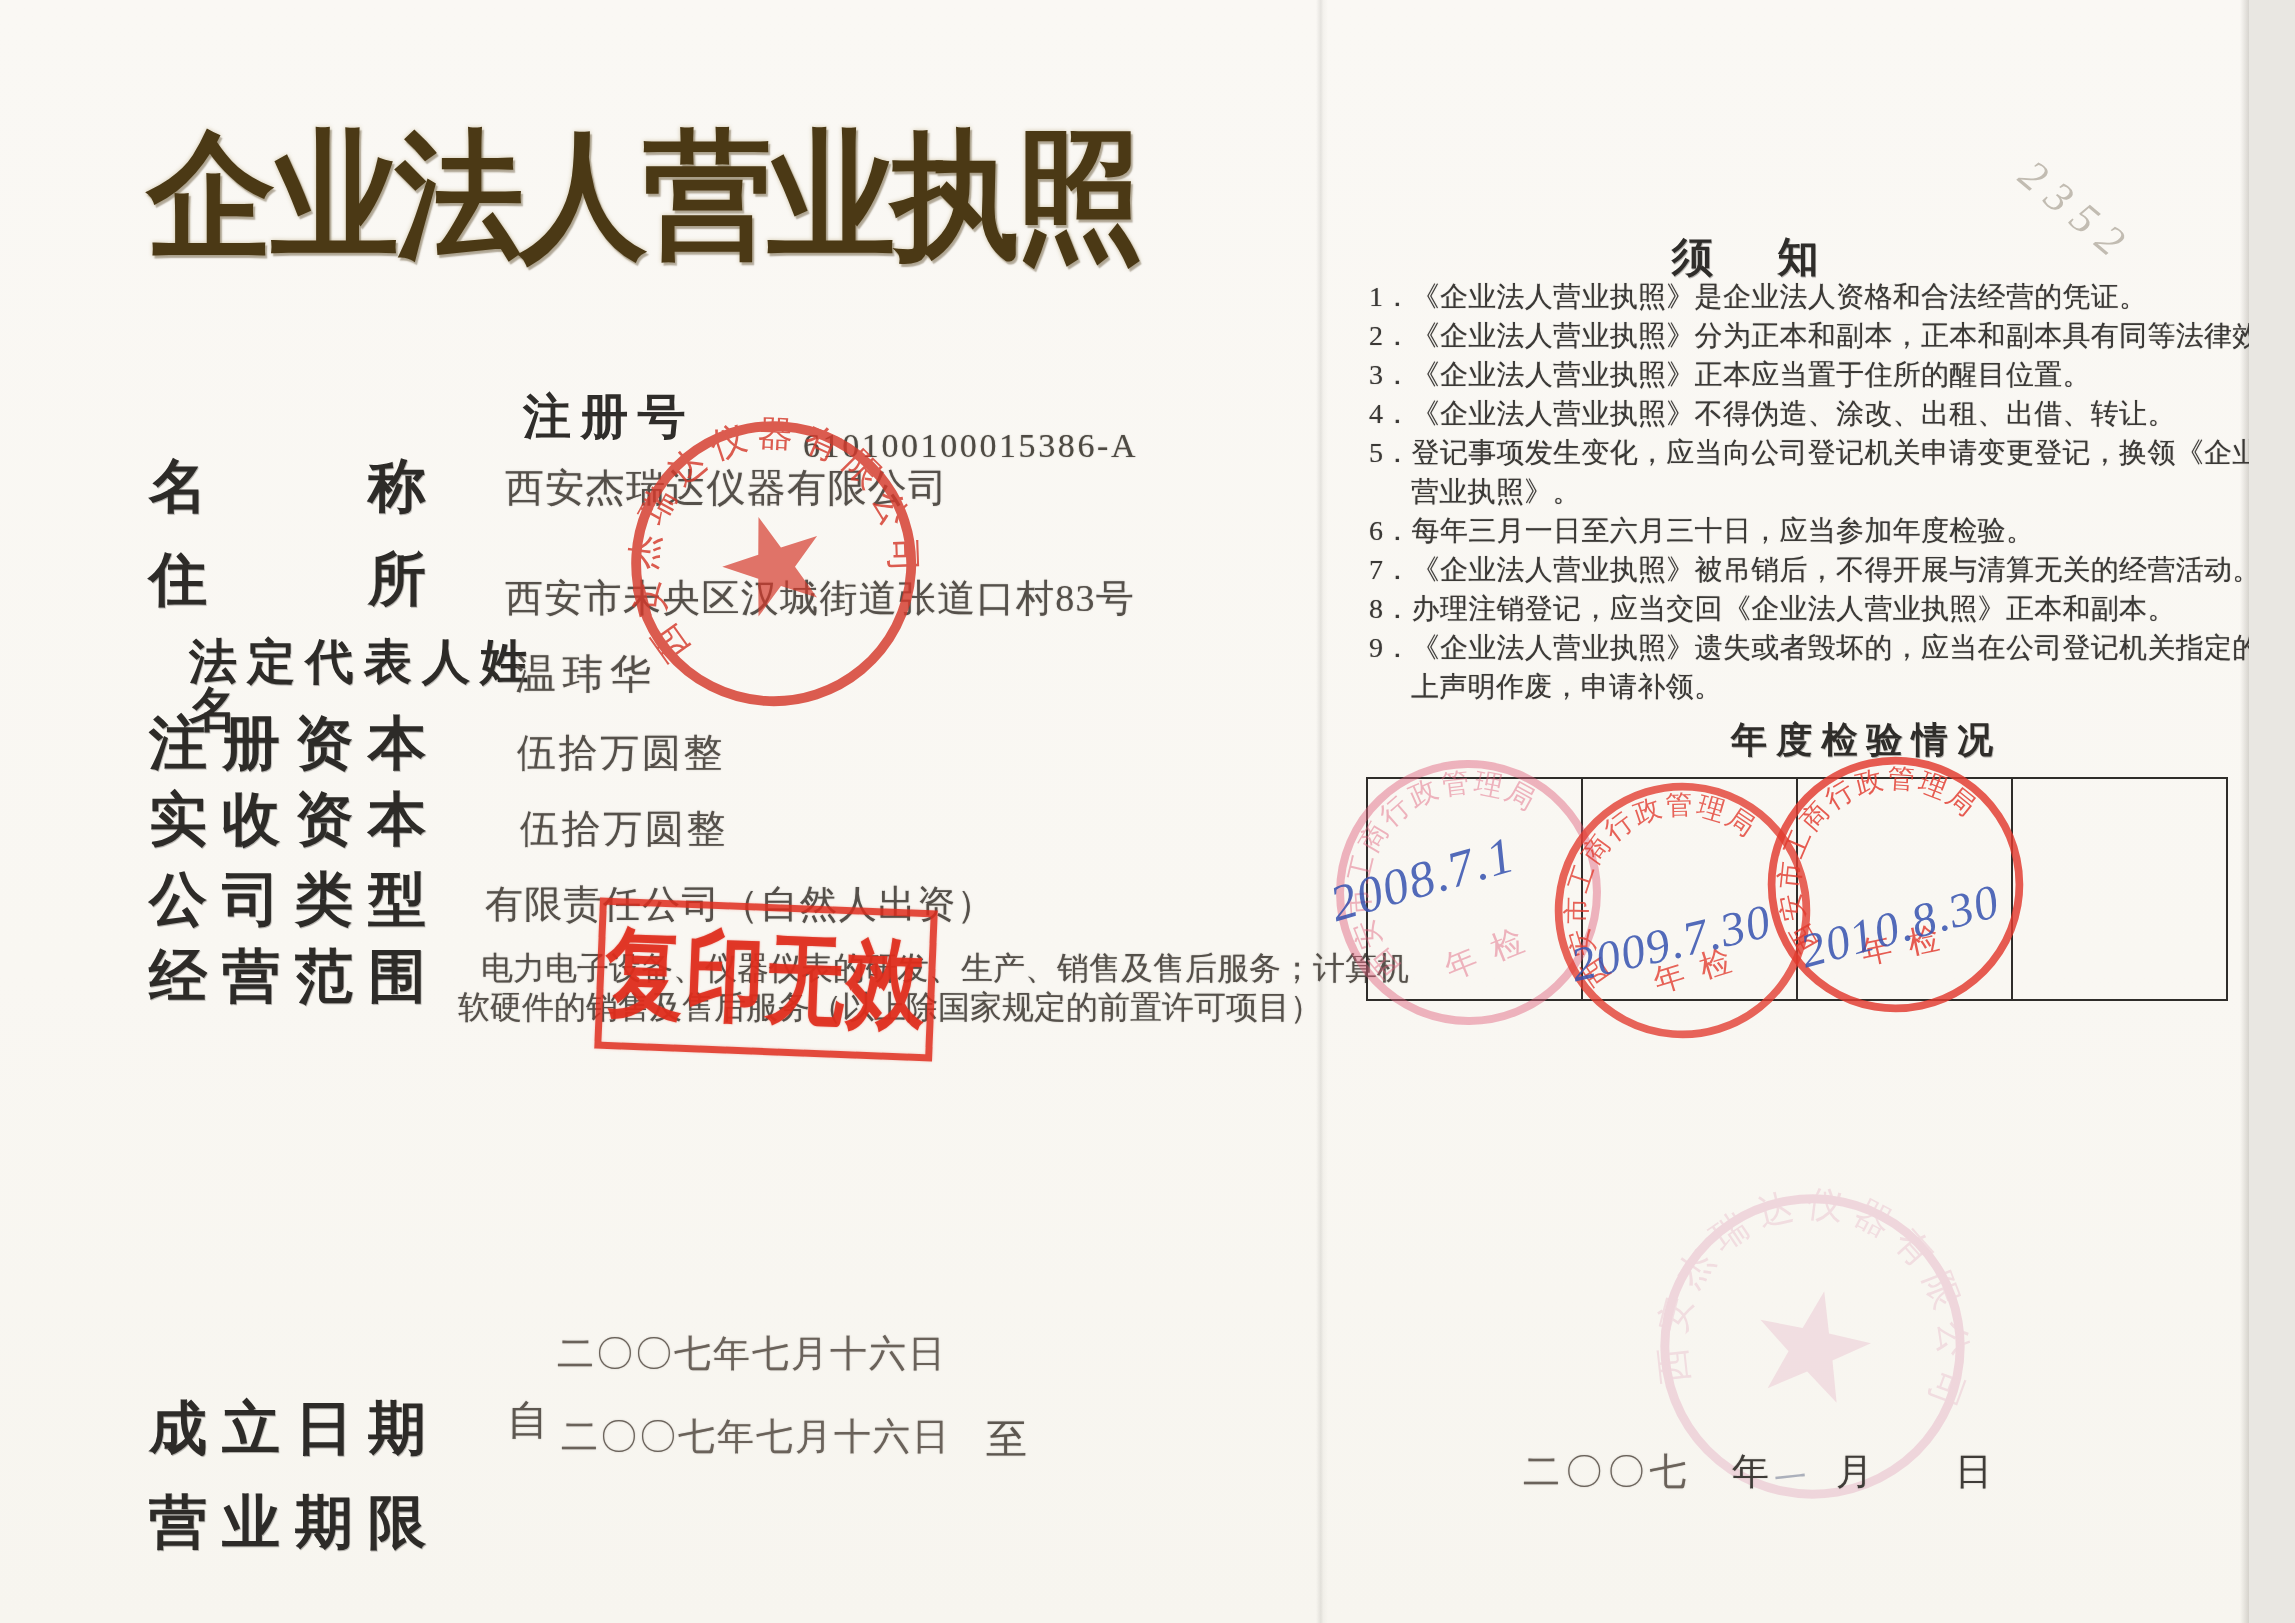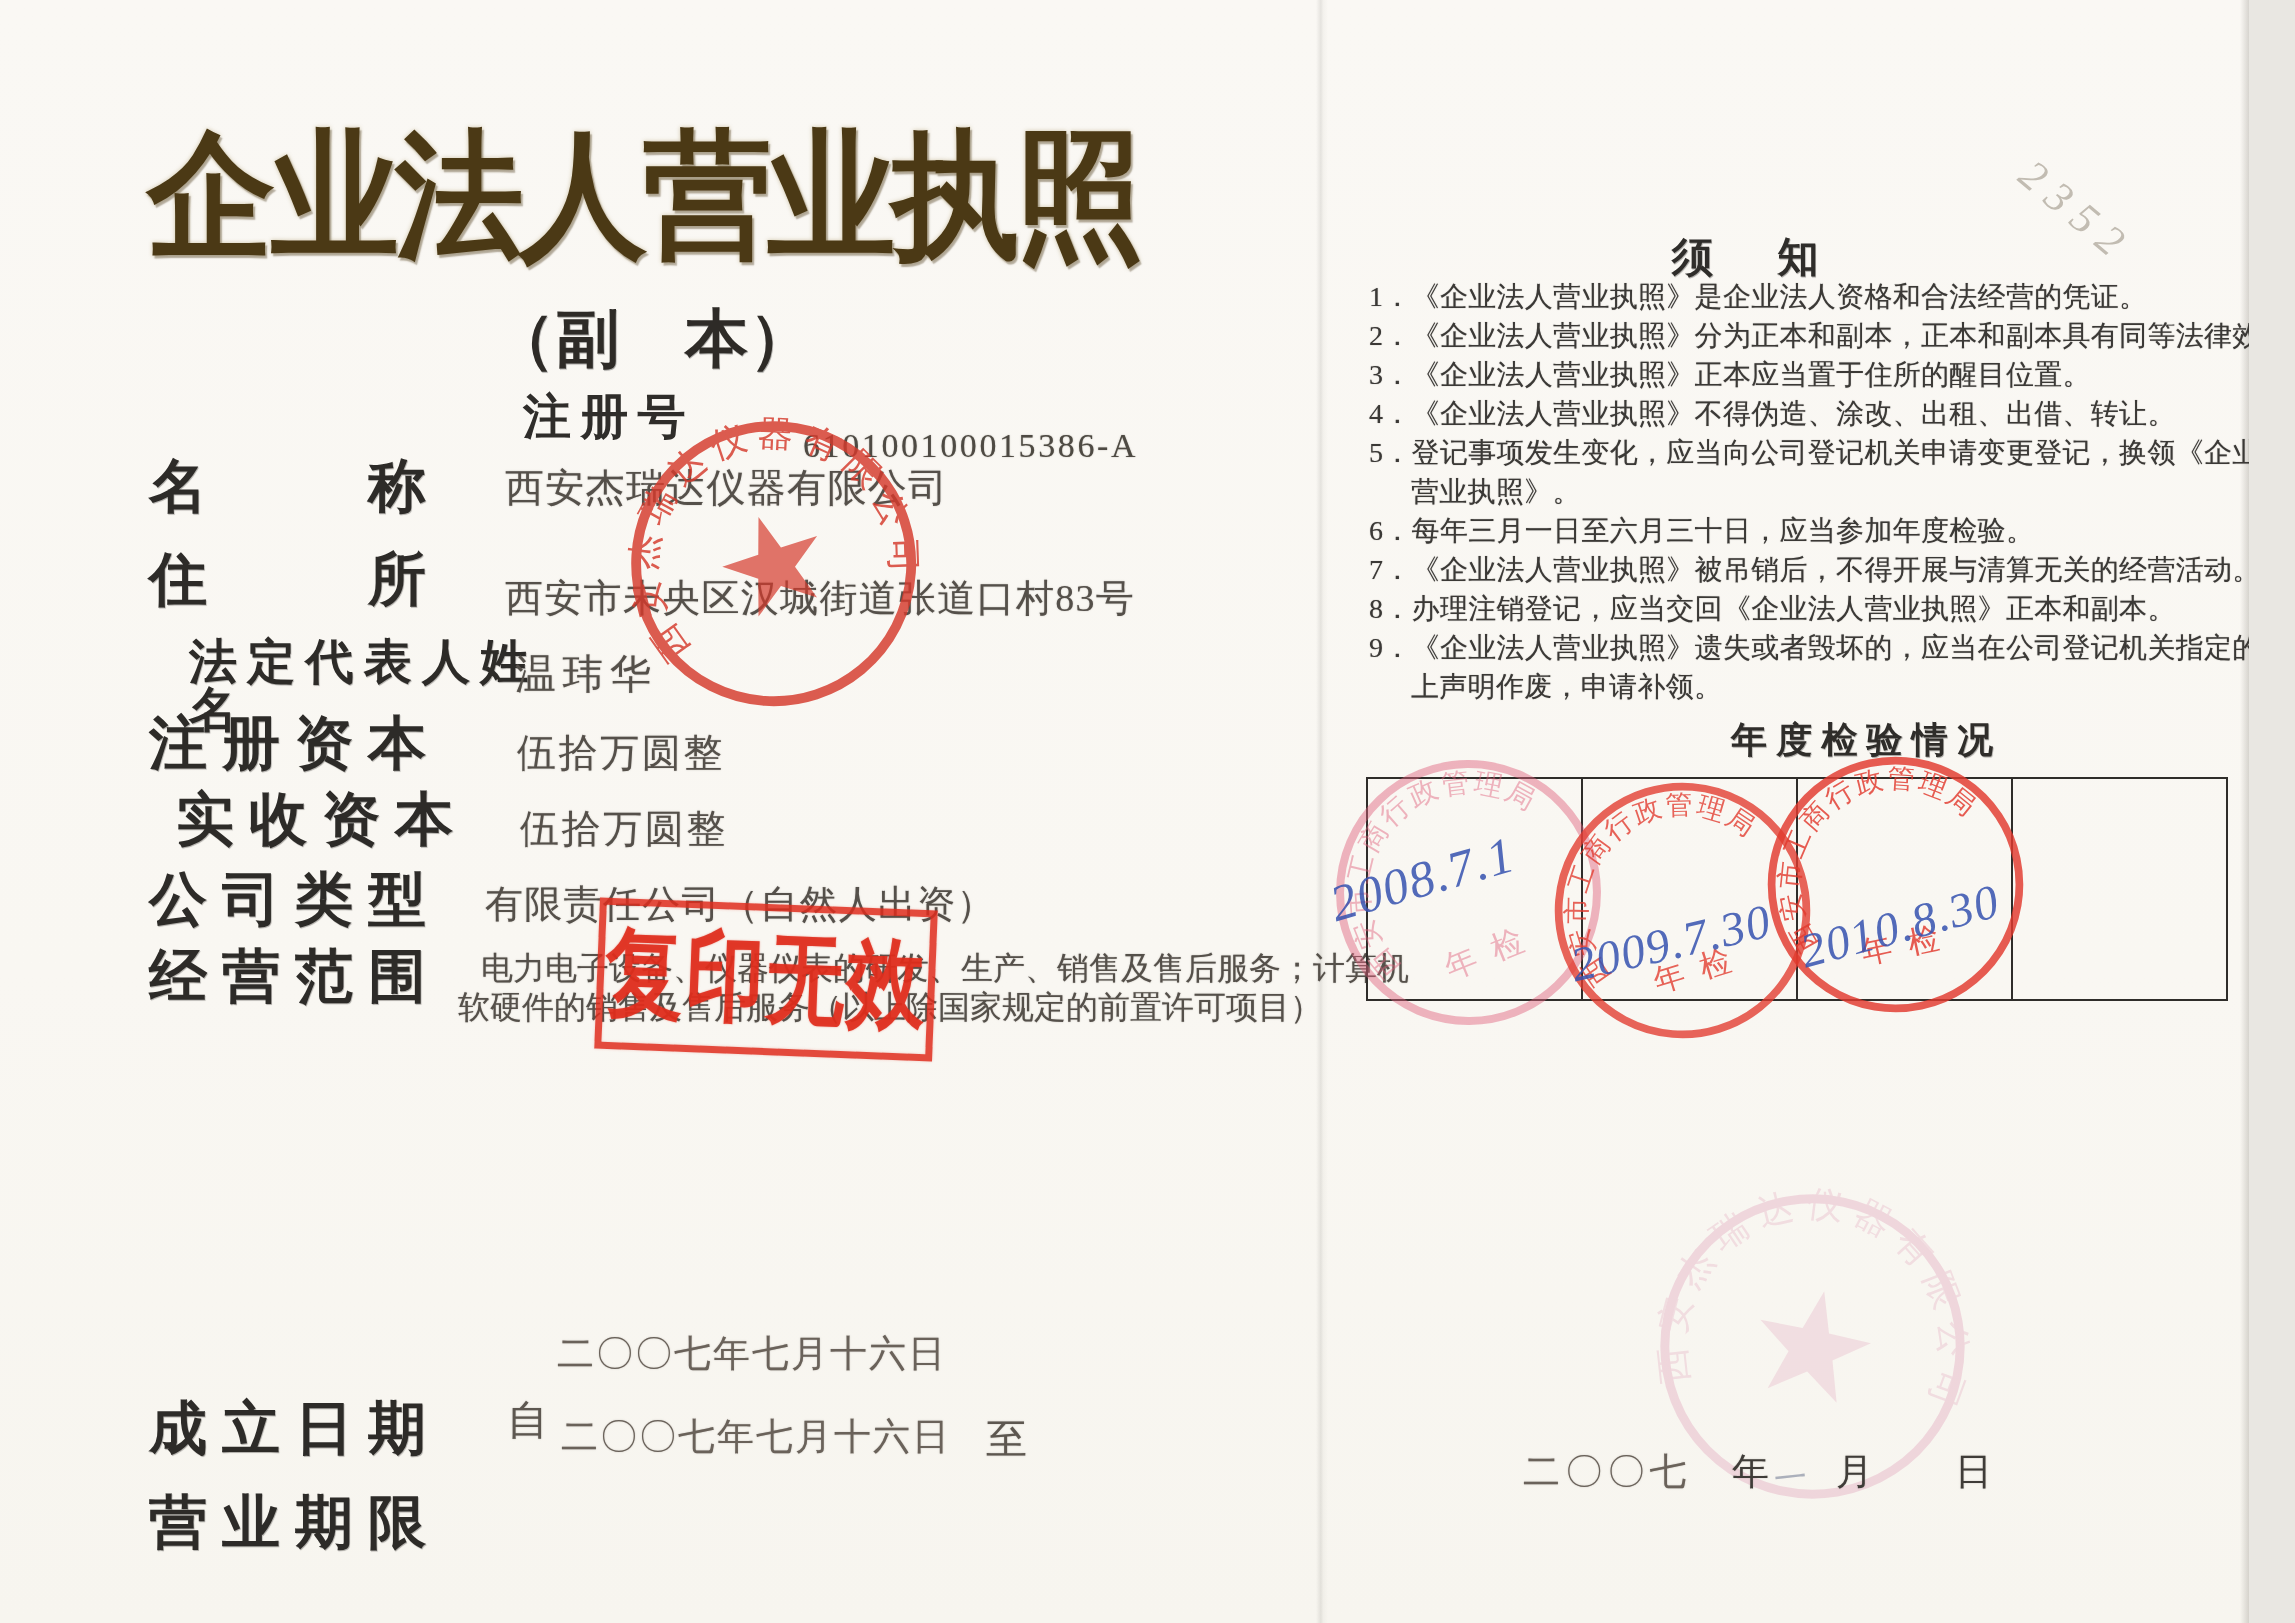--- a/index.html
+++ b/index.html
@@ -110,30 +110,29 @@
 </style>
 </head>
 <body>
 
 <div class="page">
 
   <div class="abs fold"></div>
   <div class="abs edge-right"></div>
 
   <div class="abs doc-title">企业法人营业执照</div>
-  <div class="abs doc-subtitle">（副　本）</div>
 
   <div class="abs reg-label">注册号</div>
   <div class="abs reg-number">610100100015386-A</div>
 
   <div class="abs lbl" style="top:457px;">名称</div>
   <div class="abs lbl" style="top:550px;">住所</div>
   <div class="abs lbl lbl-long" style="top:638px;">法定代表人姓名</div>
   <div class="abs lbl" style="top:714px;">注册资本</div>
-  <div class="abs lbl" style="top:790px;margin-left:27px;">实收资本</div>
+  <div class="abs lbl" style="top:790px;">实收资本</div>
   <div class="abs lbl" style="top:870px;">公司类型</div>
   <div class="abs lbl" style="top:947px;">经营范围</div>
 
   <div class="abs val" style="left:505px;top:466px;font-size:39px;letter-spacing:1.3px;">西安杰瑞达仪器有限公司</div>
   <div class="abs val" style="left:505px;top:561px;font-size:38px;letter-spacing:1.3px;margin-top:16px;">西安市未央区汉城街道张道口村83号</div>
   <div class="abs val" style="left:515px;top:651px;font-size:41px;letter-spacing:6.5px;">温玮华</div>
   <div class="abs val" style="left:517px;top:731px;font-size:39px;letter-spacing:2.6px;">伍拾万圆整</div>
   <div class="abs val" style="left:520px;top:807px;font-size:39px;letter-spacing:2.6px;">伍拾万圆整</div>
   <div class="abs val" style="left:485px;top:883px;font-size:38px;letter-spacing:1.3px;">有限责任公司（自然人出资）</div>
   <div class="abs val" style="left:481px;top:950px;font-size:32px;">电力电子设备、仪器仪表的研发、生产、销售及售后服务；计算机</div>

